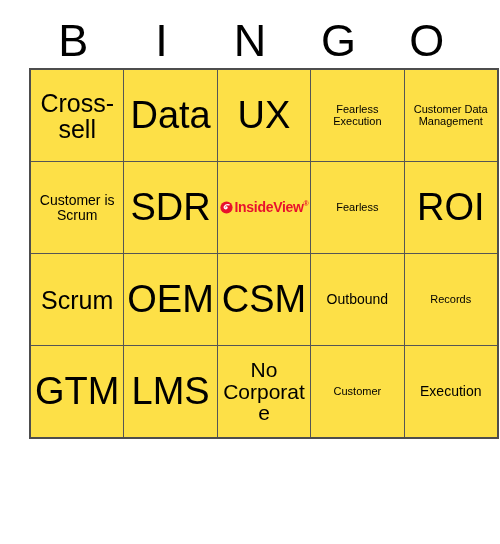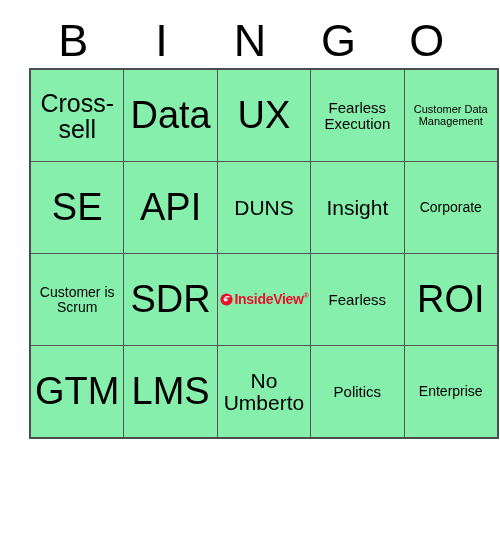--- a/index.html
+++ b/index.html
@@ -41,41 +41,41 @@
     padding-top: 12px;
     font-family: "Liberation Sans", sans-serif;
   }
 
   
   .bingo-grid {
     width: 442px;
     border-collapse: collapse;
     table-layout: fixed;
     border: 2px solid #4d4d4d;
-    background: #86efac;
+    background: #fde047;
   }
   .bingo-grid td.bingo-cell {
     width: 88.4px;
     height: 89px;
     border: 1px solid #555555;
     text-align: center;
     vertical-align: middle;
     padding: 1px 2px;
     color: #000000;
     line-height: 1.04;
     overflow: hidden;
     word-break: break-word;
     font-family: "Liberation Sans", sans-serif;
   }
 
   
   .bingo-cell[data-size="xl"]  { font-size: 38px; }
   .bingo-cell[data-size="lg"]  { font-size: 25px; }
   .bingo-cell[data-size="md"]  { font-size: 21px; }
-  .bingo-cell[data-size="sm"]  { font-size: 15px; }
+  .bingo-cell[data-size="sm"]  { font-size: 11px; }
   .bingo-cell[data-size="xs"]  { font-size: 14px; }
   .bingo-cell[data-size="xxs"] { font-size: 11px; margin-left: 20px; }
 
   
   .logo-cell { padding: 0; }
   .logo-wrap {
     display: flex;
     align-items: center;
     justify-content: center;
     width: 100%;
@@ -120,44 +120,44 @@
   <table class="bingo-grid">
     <tbody id="bingo-body">
         <tr>
           <td class="bingo-cell" data-size="lg">Cross-sell</td>
           <td class="bingo-cell" data-size="xl">Data</td>
           <td class="bingo-cell" data-size="xl">UX</td>
           <td class="bingo-cell" data-size="sm">Fearless Execution</td>
           <td class="bingo-cell" data-size="xxs">Customer Data Management</td>
         </tr>
         <tr>
-          <td class="bingo-cell" data-size="xl">SE</td>
-          <td class="bingo-cell" data-size="xl">API</td>
-          <td class="bingo-cell" data-size="md">DUNS</td>
-          <td class="bingo-cell" data-size="md">Insight</td>
-          <td class="bingo-cell" data-size="xs">Corporate</td>
-        </tr>
-        <tr>
           <td class="bingo-cell" data-size="xs">Customer is Scrum</td>
           <td class="bingo-cell" data-size="xl">SDR</td>
           <td class="bingo-cell logo-cell" data-size="md">
             <div class="logo-wrap">
               <span class="logo-mark"><svg viewBox="0 0 32 32" width="13" height="13" aria-hidden="true">
                   <circle cx="16" cy="16" r="15" fill="#e8112d"></circle>
                   <path d="M22.5 9.5c-4.2-1.4-9.1 0.2-11.3 3.6-1.3 2-1.1 4.2 0.6 5.3 1.6 1 3.9 0.5 5.2-1.1 0.7-0.9 0.6-1.9-0.2-2.4-0.8-0.5-1.9-0.2-2.5 0.6" fill="none" stroke="#ffffff" stroke-width="3.2" stroke-linecap="round"></path>
                 </svg></span>
               <span class="logo-text">InsideView<sup class="logo-tm">®</sup></span>
             </div>
           </td>
           <td class="bingo-cell" data-size="sm">Fearless</td>
           <td class="bingo-cell" data-size="xl">ROI</td>
         </tr>
         <tr>
+          <td class="bingo-cell" data-size="lg">Scrum</td>
+          <td class="bingo-cell" data-size="xl">OEM</td>
+          <td class="bingo-cell" data-size="xl">CSM</td>
+          <td class="bingo-cell" data-size="xs">Outbound</td>
+          <td class="bingo-cell" data-size="sm">Records</td>
+        </tr>
+        <tr>
           <td class="bingo-cell" data-size="xl">GTM</td>
           <td class="bingo-cell" data-size="xl">LMS</td>
-          <td class="bingo-cell" data-size="md">No Umberto</td>
-          <td class="bingo-cell" data-size="sm">Politics</td>
-          <td class="bingo-cell" data-size="xs">Enterprise</td>
+          <td class="bingo-cell" data-size="md">No Corporate</td>
+          <td class="bingo-cell" data-size="sm">Customer</td>
+          <td class="bingo-cell" data-size="xs">Execution</td>
         </tr>
       </tbody>
   </table>
 
 </div>
 
 </body></html>

